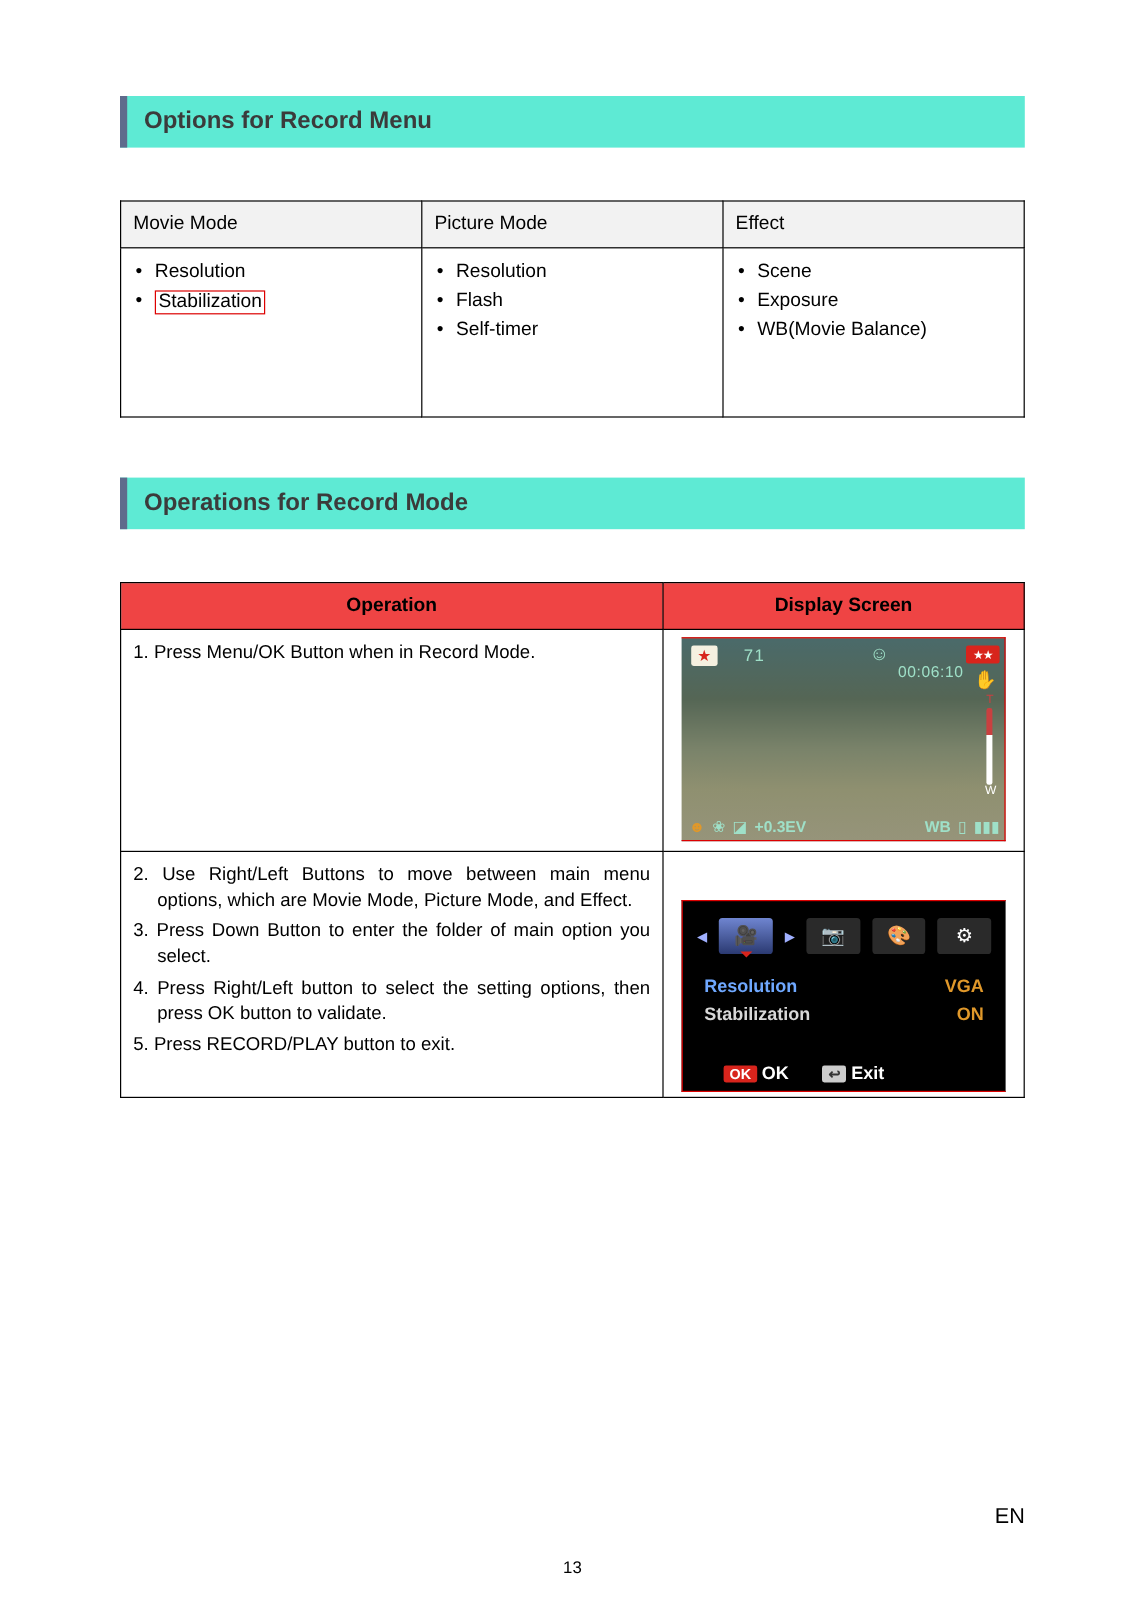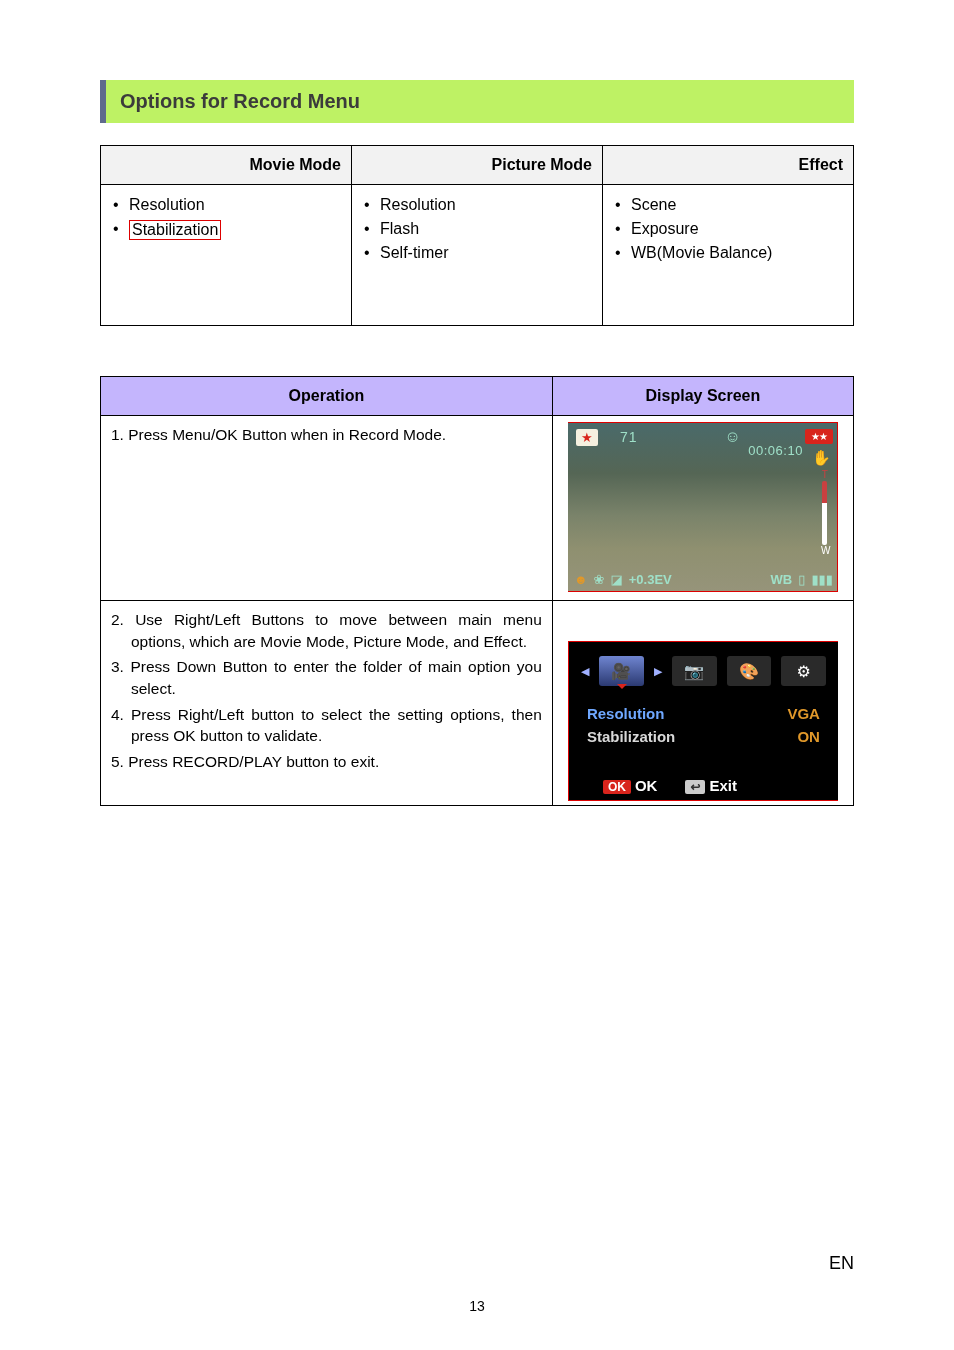--- a/index.html
+++ b/index.html
@@ -11,42 +11,42 @@
     color: #000;
     font-size: 16px;
   }
   .page {
     width: 954px;
     height: 1350px;
     position: relative;
     padding: 80px 100px 40px 100px;
   }
   .section-header {
-    background: #bef264;
+    background: #5eead4;
     border-left: 6px solid #5f6b8c;
     padding: 10px 14px;
     font-size: 20px;
     font-weight: bold;
-    margin-bottom: 22px;
+    margin-bottom: 44px;
     color: #3b3b3b;
   }
   table.t1 {
     border-collapse: collapse;
     width: 100%;
     table-layout: fixed;
     margin-bottom: 50px;
   }
   table.t1 th, table.t1 td {
     border: 1px solid #000;
     vertical-align: top;
   }
   table.t1 th {
     background: #f2f2f2;
-    font-weight: bold;
-    text-align: right;
+    font-weight: normal;
+    text-align: left;
     padding: 10px;
     font-size: 16px;
   }
   table.t1 td {
     padding: 8px 10px 60px 10px;
     font-size: 16px;
   }
   ul.bullets {
     list-style: none;
     margin: 0;
@@ -73,21 +73,21 @@
     width: 100%;
     table-layout: fixed;
   }
   table.t2 col.c-op { width: 60%; }
   table.t2 col.c-ds { width: 40%; }
   table.t2 th, table.t2 td {
     border: 1px solid #000;
     vertical-align: top;
   }
   table.t2 th {
-    background: #c4b5fd;
+    background: #ef4444;
     font-weight: bold;
     text-align: center;
     padding: 10px;
     font-size: 16px;
   }
   table.t2 td {
     padding: 8px 10px;
     font-size: 15.5px;
   }
   .step {
@@ -267,20 +267,21 @@
           <ul class="bullets">
             <li>Scene</li>
             <li>Exposure</li>
             <li>WB(Movie Balance)</li>
           </ul>
         </td>
       </tr>
     </tbody>
   </table>
 
+  <div class="section-header">Operations for Record Mode</div>
 
   <table class="t2">
     <colgroup>
         <col class="c-op">
         <col class="c-ds">
       </colgroup>
     <thead>
       <tr>
         <th>Operation</th>
         <th>Display Screen</th>

